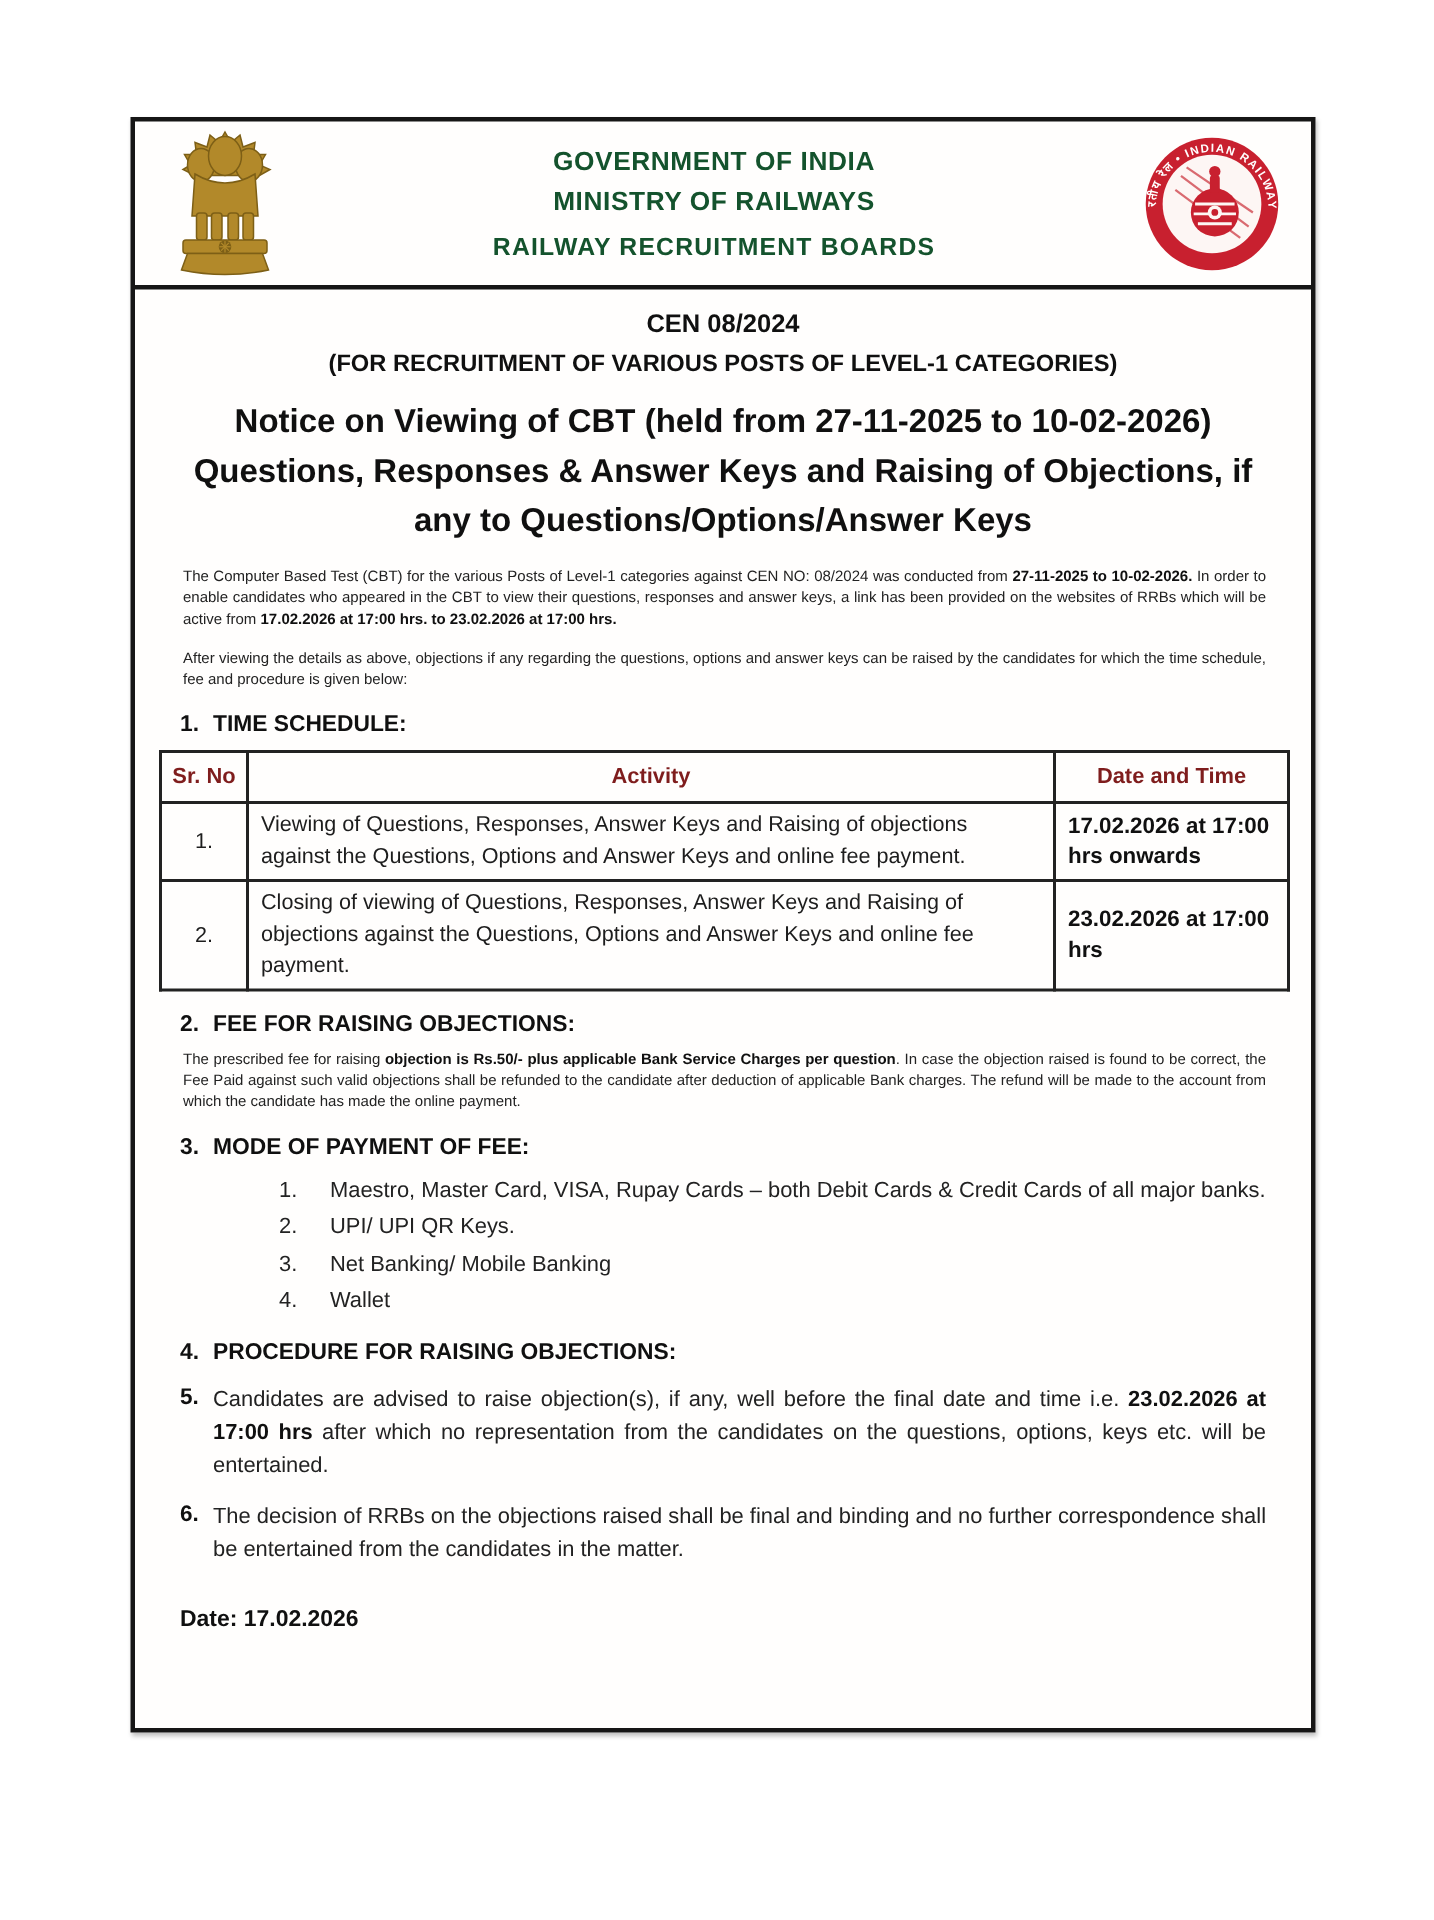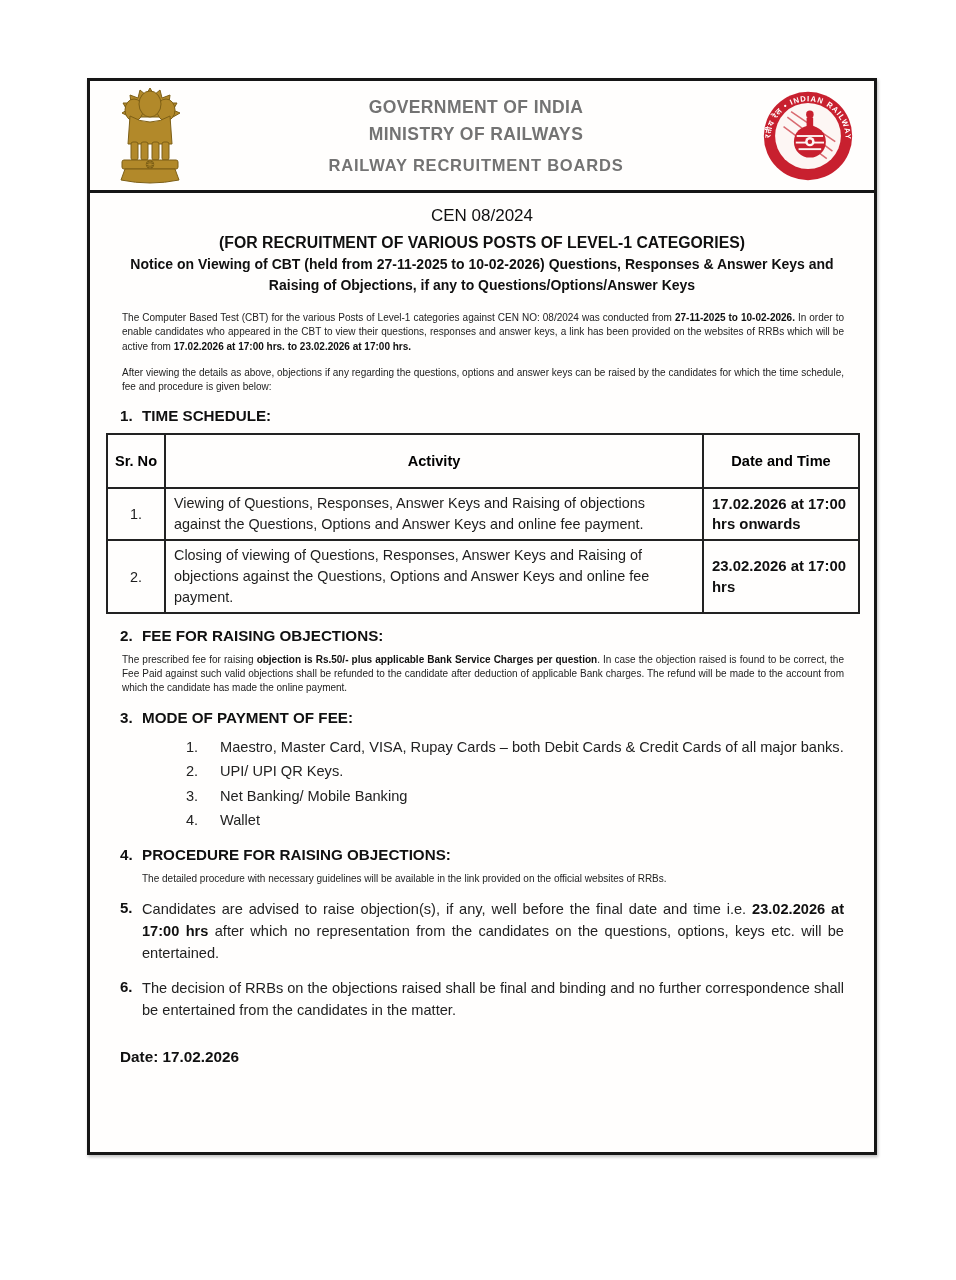--- a/index.html
+++ b/index.html
@@ -19,47 +19,47 @@
     box-shadow: 1px 2px 3px rgba(0,0,0,.25);
   }
   
   .hdr {
     display: flex; align-items: center;
     height: 112px;
     border-bottom: 3px solid #161616;
     padding: 0 14px;
   }
   .emblem-wrap { width: 92px; display: flex; justify-content: center; }
-  .hdr-titles { flex: 1; text-align: center; font-weight: bold; color: #737373; }
+  .hdr-titles { flex: 1; text-align: center; font-weight: bold; color: #14532d; }
   .hdr-titles .t1 { font-size: 17.5px; letter-spacing: .4px; }
   .hdr-titles .t2 { font-size: 17.5px; letter-spacing: .4px; margin-top: 6px; }
   .hdr-titles .t3 { font-size: 16.5px; letter-spacing: .8px; margin-top: 11px; }
   .logo-wrap { width: 104px; display: flex; justify-content: center; }
   
   .content { padding: 2px 30px 0 30px; }
-  .cen { text-align: center; font-weight: normal; font-size: 17px; margin-top: 11px; color:#101010;}
+  .cen { text-align: center; font-weight: bold; font-size: 17px; margin-top: 11px; color:#101010;}
   .sub { text-align: center; font-weight: bold; font-size: 15.8px; margin-top: 8px; color:#101010;}
-  .notice { text-align: center; font-weight: bold; font-size: 14px; line-height: 1.5; margin: 2px auto 0; max-width: 745px; color:#101010;}
+  .notice { text-align: center; font-weight: bold; font-size: 22px; line-height: 1.5; margin: 12px auto 0; max-width: 745px; color:#101010;}
   p.body, .just { font-size: 10px; line-height: 1.43; text-align: justify; color: #222; }
   .p1 { margin: 15px 0 0 2px; }
   .p2 { margin: 12px 0 0 2px; }
   b { color: #101010; }
   
   .sec { display: flex; margin-top: 13px; font-weight: bold; font-size: 15.2px; color:#101010;}
   .sec .num { width: 22px; flex-shrink: 0; }
   .sec .hd  { text-decoration-thickness: 2px; text-underline-offset: 3px; }
   
   table.sched {
     border-collapse: collapse;
     width: calc(100% + 30px);
     margin: 9px -16px 0 -14px;
     font-size: 14.4px;
   }
   table.sched th, table.sched td { border: 2px solid #222; padding: 4px 8px; vertical-align: middle; }
-  table.sched th { font-weight: bold; font-size: 14.6px; padding: 18px 6px; color:#000000;}
+  table.sched th { font-weight: bold; font-size: 14.6px; padding: 8px 6px; color:#7f1d1d;}
   td.c-sr  { width: 58px;  text-align: center; }
   td.c-act { line-height: 1.45; padding: 6px 10px; margin-left: 16px; }
   td.c-dt  { width: 156px; font-weight: bold; font-size: 14.9px; line-height: 1.4; color:#101010;}
   
   .fee-p { margin: 9px 0 0 2px; }
   
   .pay-list { margin: 9px 0 0 66px; }
   .pay-item { display: flex; font-size: 14.6px; line-height: 1.68; color: #222; }
   .pay-item .num { width: 34px; flex-shrink: 0; }
   
@@ -220,21 +220,20 @@
         <span class="num">4.</span>
         <span>Wallet</span>
       </div>
     </div>
 
     <div class="sec">
       <span class="num">4.</span>
       <span class="hd">PROCEDURE FOR RAISING OBJECTIONS:</span>
     </div>
 
-    <p class="body proc-p">The detailed procedure with necessary guidelines will be available in the link provided on the official websites of RRBs.</p>
 
     <div class="nitem">
       <span class="num">5.</span>
       <span class="bd"><span>Candidates are advised to raise objection(s), if any, well before the final date and time i.e. </span><b>23.02.2026 at 17:00 hrs</b><span> after which no representation from the candidates on the questions, options, keys etc. will be entertained.</span></span>
     </div>
 
     <div class="nitem">
       <span class="num">6.</span>
       <span class="bd">The decision of RRBs on the objections raised shall be final and binding and no further correspondence shall be entertained from the candidates in the matter.</span>
     </div>

